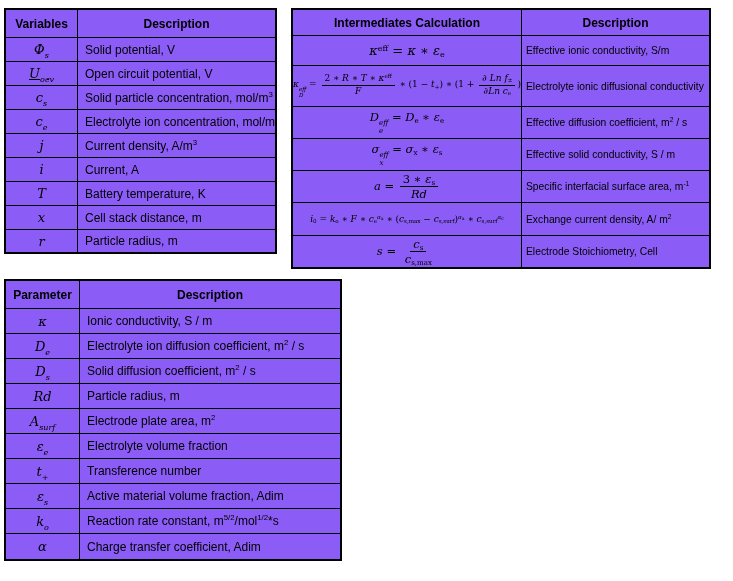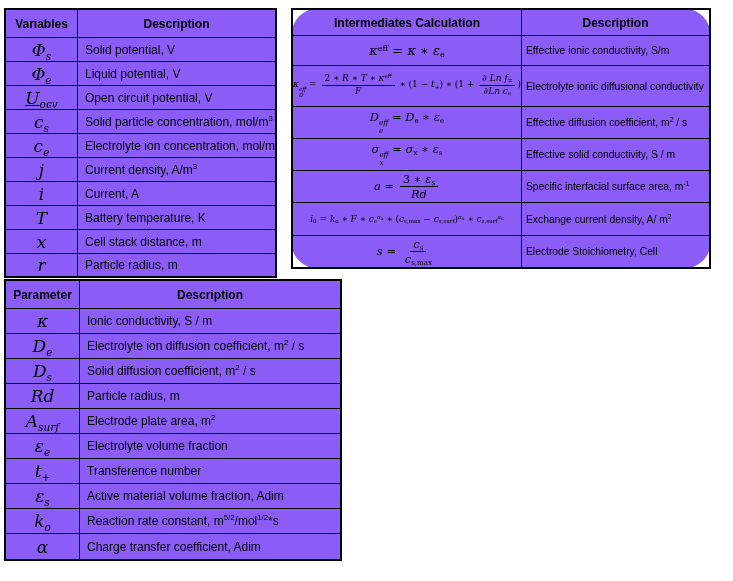--- a/index.html
+++ b/index.html
@@ -11,21 +11,21 @@
     position:absolute;border-collapse:collapse;table-layout:fixed;
     background:#8b5cf6;border:2px solid #000;
   }
   .tbl th,.tbl td{border:1px solid #000;padding:0;vertical-align:middle;overflow:hidden;}
   th.hdr{
     font-weight:bold;font-size:12px;text-align:center;
     font-family:"Liberation Sans",sans-serif;white-space:nowrap;
   }
   td.sym{
     text-align:center;font-family:"DejaVu Serif",serif;font-style:italic;
-    font-size:17px;white-space:nowrap;
+    font-size:13px;white-space:nowrap;
   }
   td.sym sub{font-size:0.62em;line-height:0;}
   td.desc{
     font-size:12px;text-align:left;padding-left:7px;white-space:nowrap;
   }
   td.desc sup{font-size:0.65em;line-height:0;}
   #intermediates-table td.desc{font-size:10.3px;padding-left:4px;}
   td.eq{
     text-align:center;font-family:"DejaVu Serif",serif;white-space:nowrap;
   }
@@ -54,24 +54,20 @@
         <th class="hdr" style="width: 71px; height: 27px;">Variables</th>
         <th class="hdr" style="height: 27px;">Description</th>
       </tr>
     </thead>
     <tbody>
       <tr>
         <td class="sym" style="height: 23px;"><span class="eq-i">Φ</span><sub>s</sub></td>
         <td class="desc">Solid potential, V</td>
       </tr>
       <tr>
-        <td class="sym" style="height: 23px;"><span class="eq-i">Φ</span><sub>e</sub></td>
-        <td class="desc">Liquid potential, V</td>
-      </tr>
-      <tr>
         <td class="sym" style="height: 23px; text-decoration: underline;"><span class="eq-i">U</span><sub>ocv</sub></td>
         <td class="desc">Open circuit  potential, V</td>
       </tr>
       <tr>
         <td class="sym" style="height: 23px;"><span class="eq-i">c</span><sub>s</sub></td>
         <td class="desc">Solid particle concentration, mol/m<sup>3</sup></td>
       </tr>
       <tr>
         <td class="sym" style="height: 23px;"><span class="eq-i">c</span><sub>e</sub></td>
         <td class="desc">Electrolyte ion concentration, mol/m<sup>3</sup></td>
@@ -91,21 +87,21 @@
       <tr>
         <td class="sym" style="height: 23px;"><span class="eq-i">x</span></td>
         <td class="desc">Cell stack distance, m</td>
       </tr>
       <tr>
         <td class="sym" style="height: 22px;"><span class="eq-i">r</span></td>
         <td class="desc">Particle radius, m</td>
       </tr>
     </tbody>
   </table>
-<table class="tbl" id="intermediates-table" style="left: 291px; top: 8px; width: 420px; border-radius: 28px;">
+<table class="tbl" id="intermediates-table" style="left: 291px; top: 8px; width: 420px;">
     <thead>
       <tr>
         <th class="hdr" style="width: 228px; height: 25px;">Intermediates Calculation</th>
         <th class="hdr" style="height: 25px;">Description</th>
       </tr>
     </thead>
     <tbody>
       <tr>
         <td class="eq" style="height: 29px; font-size: 13px;"><span class="eq-i">κ</span><sup>eff</sup><span class="eq-r"> = </span><span class="eq-i">κ</span><span class="eq-r"> ∗ </span><span class="eq-i">ε</span><sub>e</sub></td>
         <td class="desc">Effective ionic conductivity, S/m</td>

